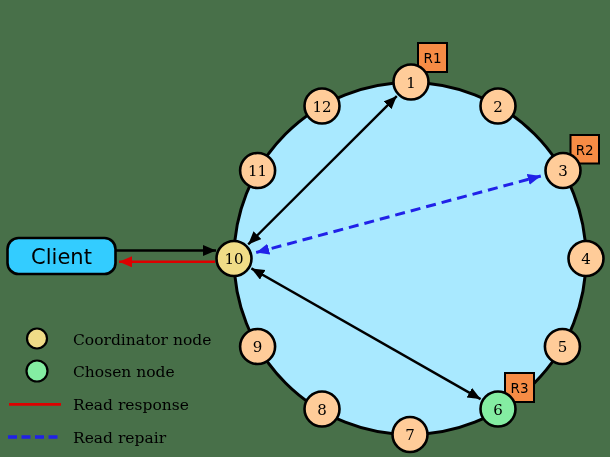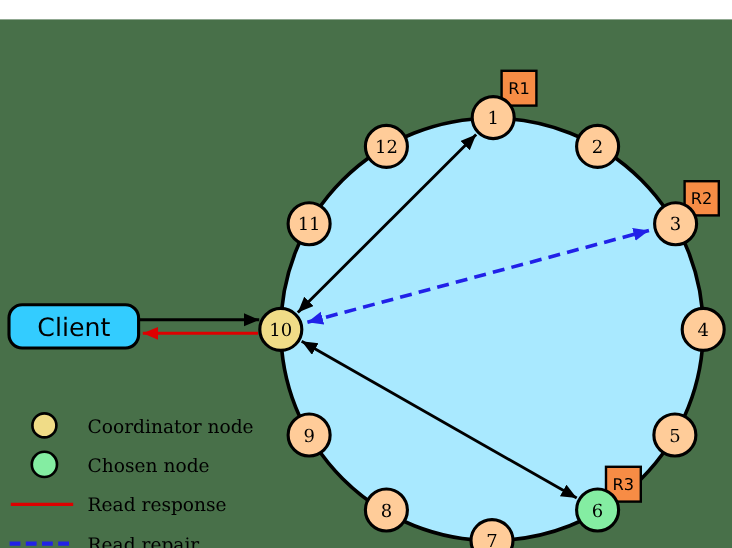--- a/index.html
+++ b/index.html
@@ -1,20 +1,20 @@
 <!DOCTYPE html>
 <html><head>
 <meta charset="utf-8">
 <style>
   html, body { margin: 0; padding: 0; }
   body {
     width: 610px; height: 457px; overflow: hidden;
     font-family: "DejaVu Sans", sans-serif;
   }
-  .stage { position: relative; width: 610px; height: 347px; margin-top: 16px; }
+  .stage { position: relative; width: 610px; height: 347px; }
   svg { display: block; }
   .node-circle { stroke: #000; stroke-width: 2.6; }
   .ring-circle { stroke: #000; stroke-width: 3; }
   .tag-rect { stroke: #000; stroke-width: 2; }
   .client-rect { stroke: #000; stroke-width: 2.6; }
   .black-line { stroke: #000; stroke-width: 2.5; fill: none; }
   .thin-black-line { stroke: #000; stroke-width: 2.4; fill: none; }
   .red-line { stroke-width: 2.5; fill: none; }
   .blue-dash-line { stroke-width: 3; fill: none; stroke-dasharray: 10 6; }
   .legend-red-line { stroke-width: 2.7; fill: none; }

